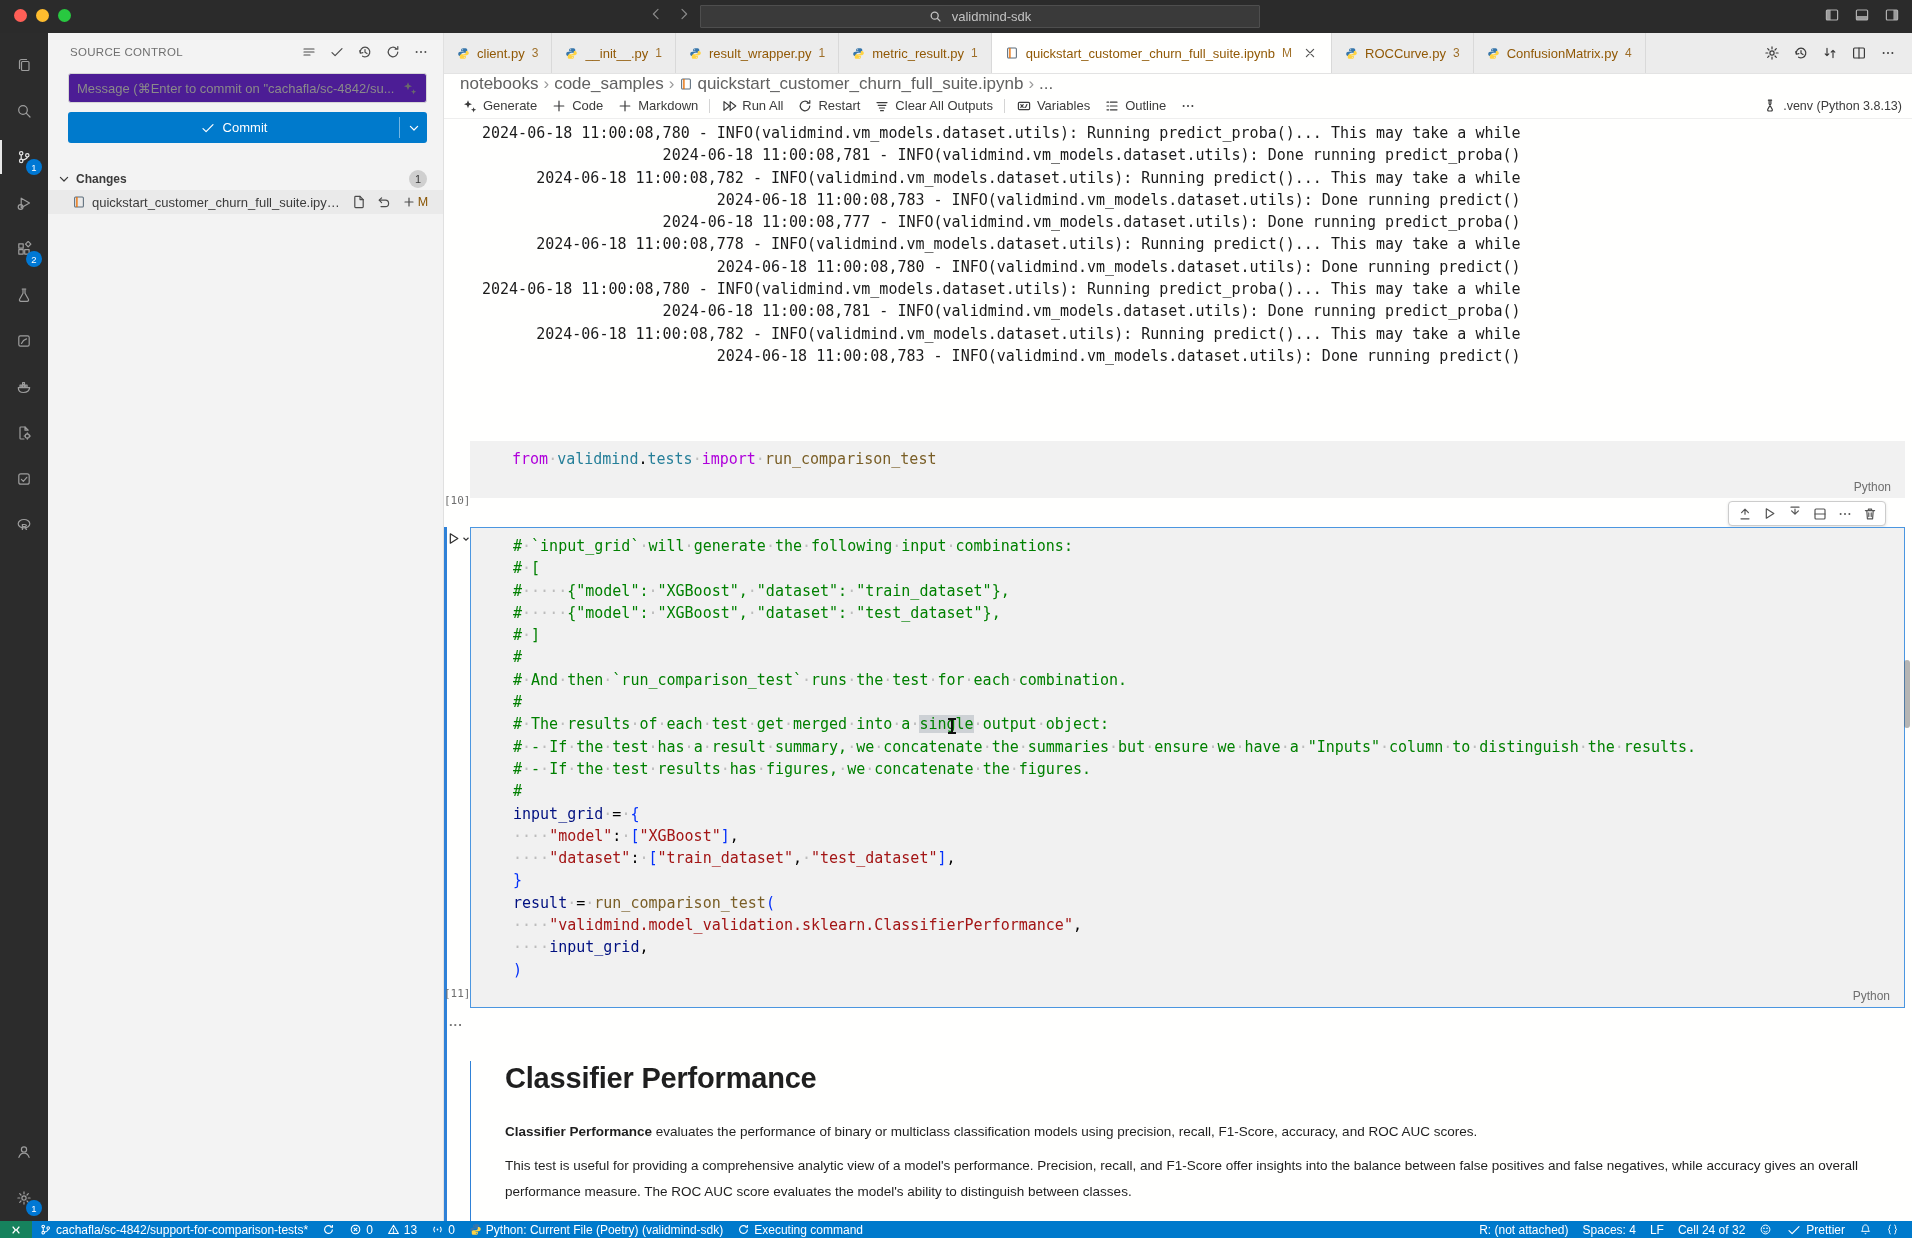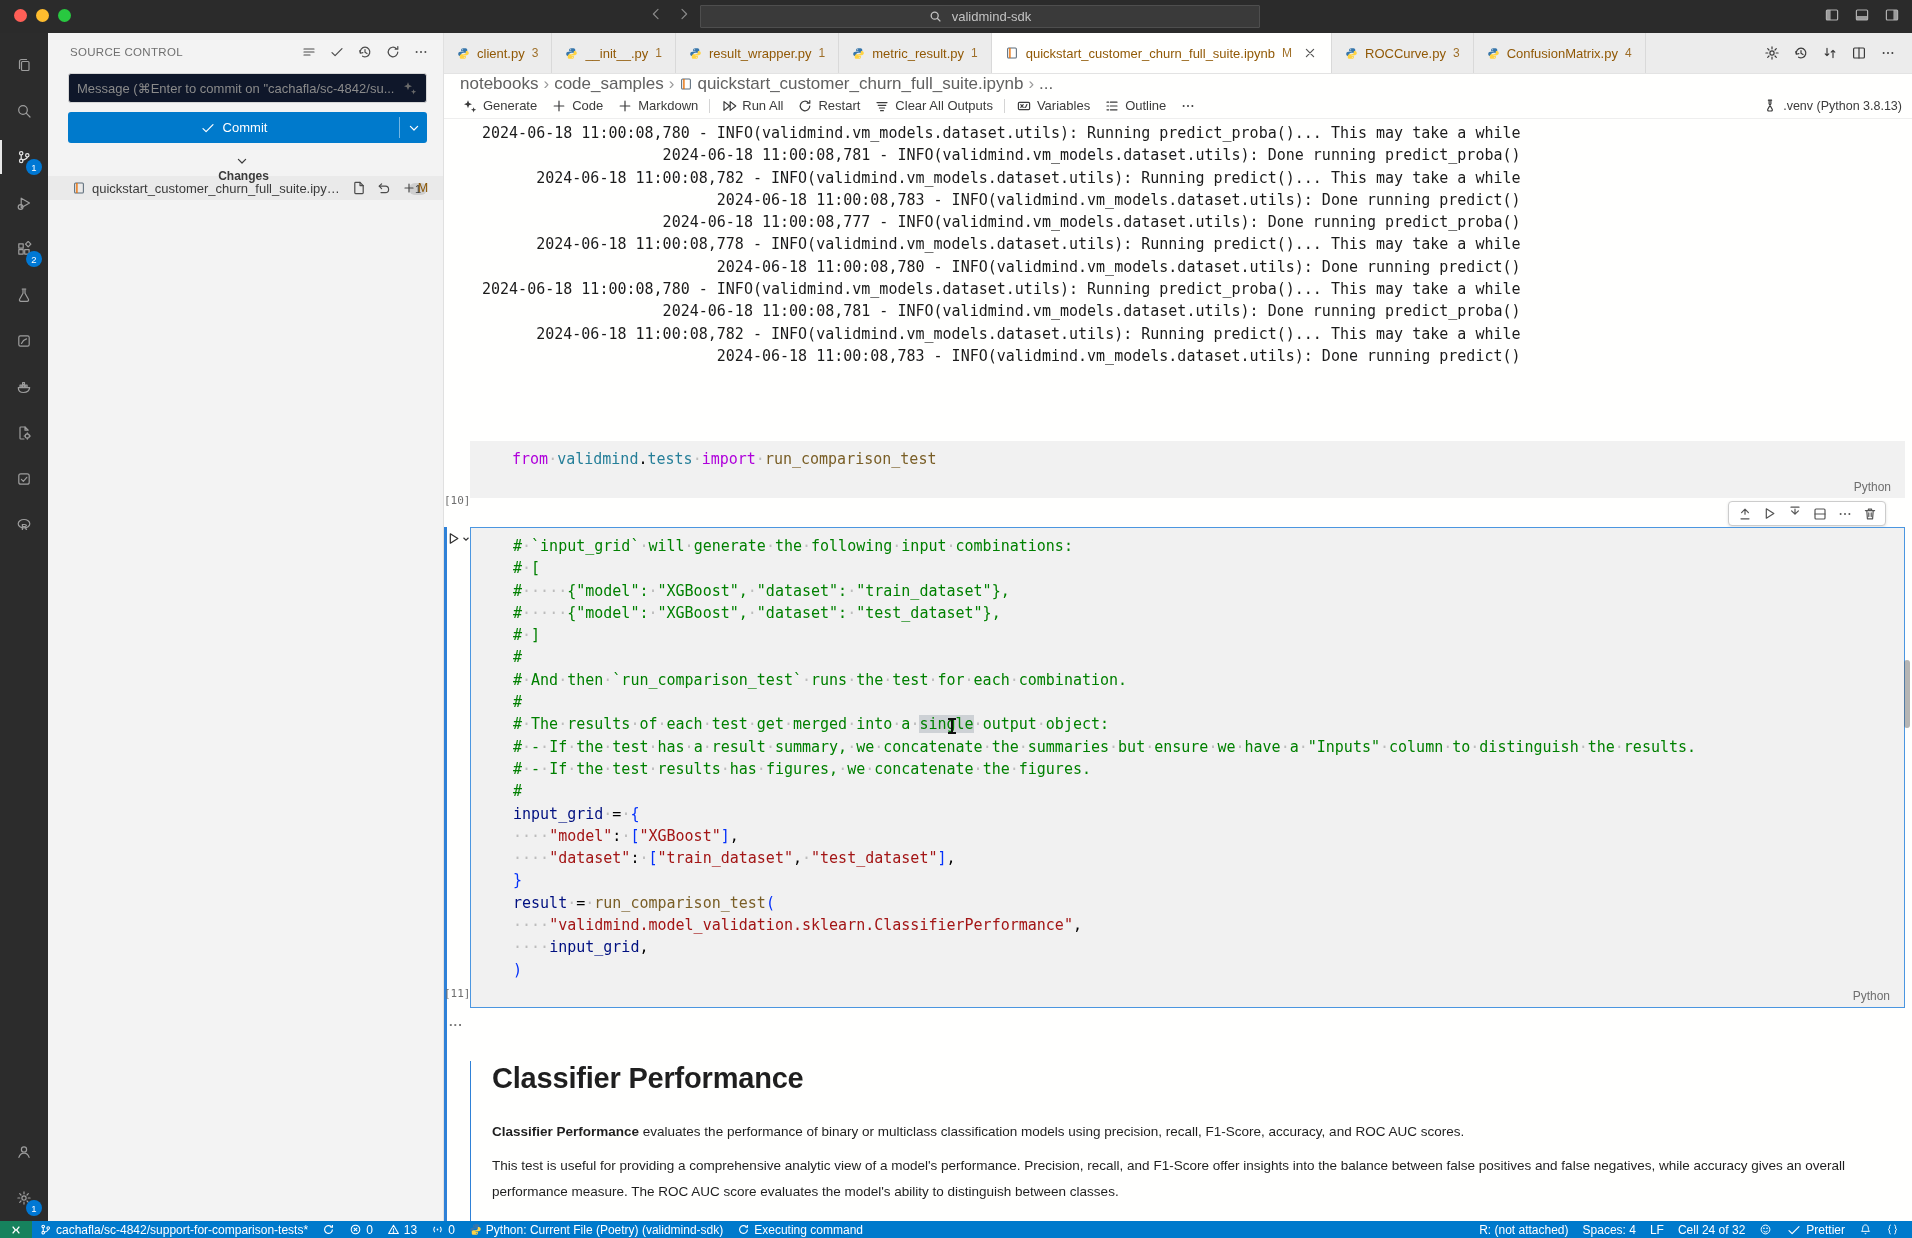--- a/index.html
+++ b/index.html
@@ -34,32 +34,32 @@
     background:#0078d4; color:#fff; border-radius:9px; font-size:9.5px;
     display:flex; align-items:center; justify-content:center; padding:0 3px; }
   .ab-bottom { margin-top:auto; }
 
   
   .sidebar { position:absolute; top:33px; left:48px; width:396px; height:1188px;
     background:#f3f3f3; border-right:1px solid #e0e0e0; }
   .sb-head { display:flex; align-items:center; height:38px; padding:0 14px 0 22px; }
   .sb-title { font-size:11.5px; color:#6f6f6f; letter-spacing:.3px; }
   .sb-head-icons { margin-left:auto; display:flex; gap:12px; color:#4c4c4c; }
-  .scm-input { margin:2px 16px 0 20px; height:30px; background:#0f172a;
+  .scm-input { margin:2px 16px 0 20px; height:30px; background:#4c1d95;
     border:1px solid #d6d6d6; border-radius:3px; display:flex; align-items:center;
     padding:0 8px; color:#8a8a8a; font-size:13px; }
   .scm-input .txt { white-space:nowrap; overflow:hidden; flex:1; }
   .scm-input .ico { color:#6a6a6a; }
   .commit-btn { margin:9px 16px 0 20px; height:31px; background:#007acc; border-radius:3px;
     display:flex; align-items:stretch; color:#fff; font-size:13px; cursor:pointer; }
   .commit-main { flex:1; display:flex; align-items:center; justify-content:center; gap:7px; }
   .commit-split { width:1px; background:rgba(255,255,255,.45); margin:5px 0; }
   .commit-chev { width:27px; display:flex; align-items:center; justify-content:center; }
-  .changes-row { margin-top:10px; height:23px; display:flex; align-items:center;
-    padding:0 16px 0 8px; color:#3b3b3b; font-size:13px; cursor:pointer;flex-direction:column; }
+  .changes-row { margin-top:24px; height:23px; display:flex; align-items:center;
+    padding:0 16px 0 8px; color:#3b3b3b; font-size:13px; cursor:pointer; }
   .changes-row .lbl { margin-left:4px; font-weight:700; font-size:12px; }
   .count-badge { margin-left:auto; min-width:18px; height:18px; background:#cfcfcf;
     color:#383838; border-radius:10px; font-size:11px; display:flex;
     align-items:center; justify-content:center; padding:0 5px; }
   .file-row { height:24px; display:flex; align-items:center; padding:0 14px 0 24px;
     font-size:13px; color:#3b3b3b; cursor:pointer; background:#eaeaea; }
   .file-row .fname { margin-left:6px; white-space:nowrap; overflow:hidden;
     text-overflow:ellipsis; max-width:248px; }
   .file-acts { margin-left:auto; display:flex; gap:9px; align-items:center; color:#4c4c4c; }
   .m-flag { color:#895503; font-size:12.5px; width:12px; text-align:center; }
@@ -115,21 +115,21 @@
   .runbtn { position:absolute; left:2px; top:412px; display:flex; align-items:center;
     color:#2f2f2f; cursor:pointer; }
   .focusbar { position:absolute; left:0; top:408px; width:3px; height:780px; background:#2f81d7; }
   .cell-toolbar { position:absolute; top:382px; right:26px; height:25px; background:#fff;
     border:1px solid #ccc; border-radius:4px; display:flex; align-items:center; gap:4px;
     padding:0 5px; color:#555; box-shadow:0 1px 3px rgba(0,0,0,.12); }
   .cell-toolbar .ico { width:21px; height:21px; cursor:pointer; border-radius:3px; }
   .fold-dots { position:absolute; left:5px; top:895px; color:#777; font-size:13px;
     letter-spacing:1px; font-weight:700; cursor:pointer; }
 
-  .markdown { position:absolute; top:942px; left:26px; width:1435px; padding-left:21px;
+  .markdown { position:absolute; top:942px; left:26px; width:1435px; padding-left:34px;
     border-left:1px solid #2f81d7; color:#1f1f1f; }
   .markdown h1 { font-size:29px; font-weight:700; line-height:34px; margin-bottom:24px;
     letter-spacing:-.2px; }
   .md-p { font-size:13.5px; line-height:26px; max-width:1380px; }
   .md-p1 { margin-bottom:8px; }
   .md-p2 { margin-bottom:18px; }
   .scrollbar { position:absolute; right:2px; top:541px; width:6px; height:68px;
     background:rgba(90,90,90,.45); border-radius:3px; }
 
   

